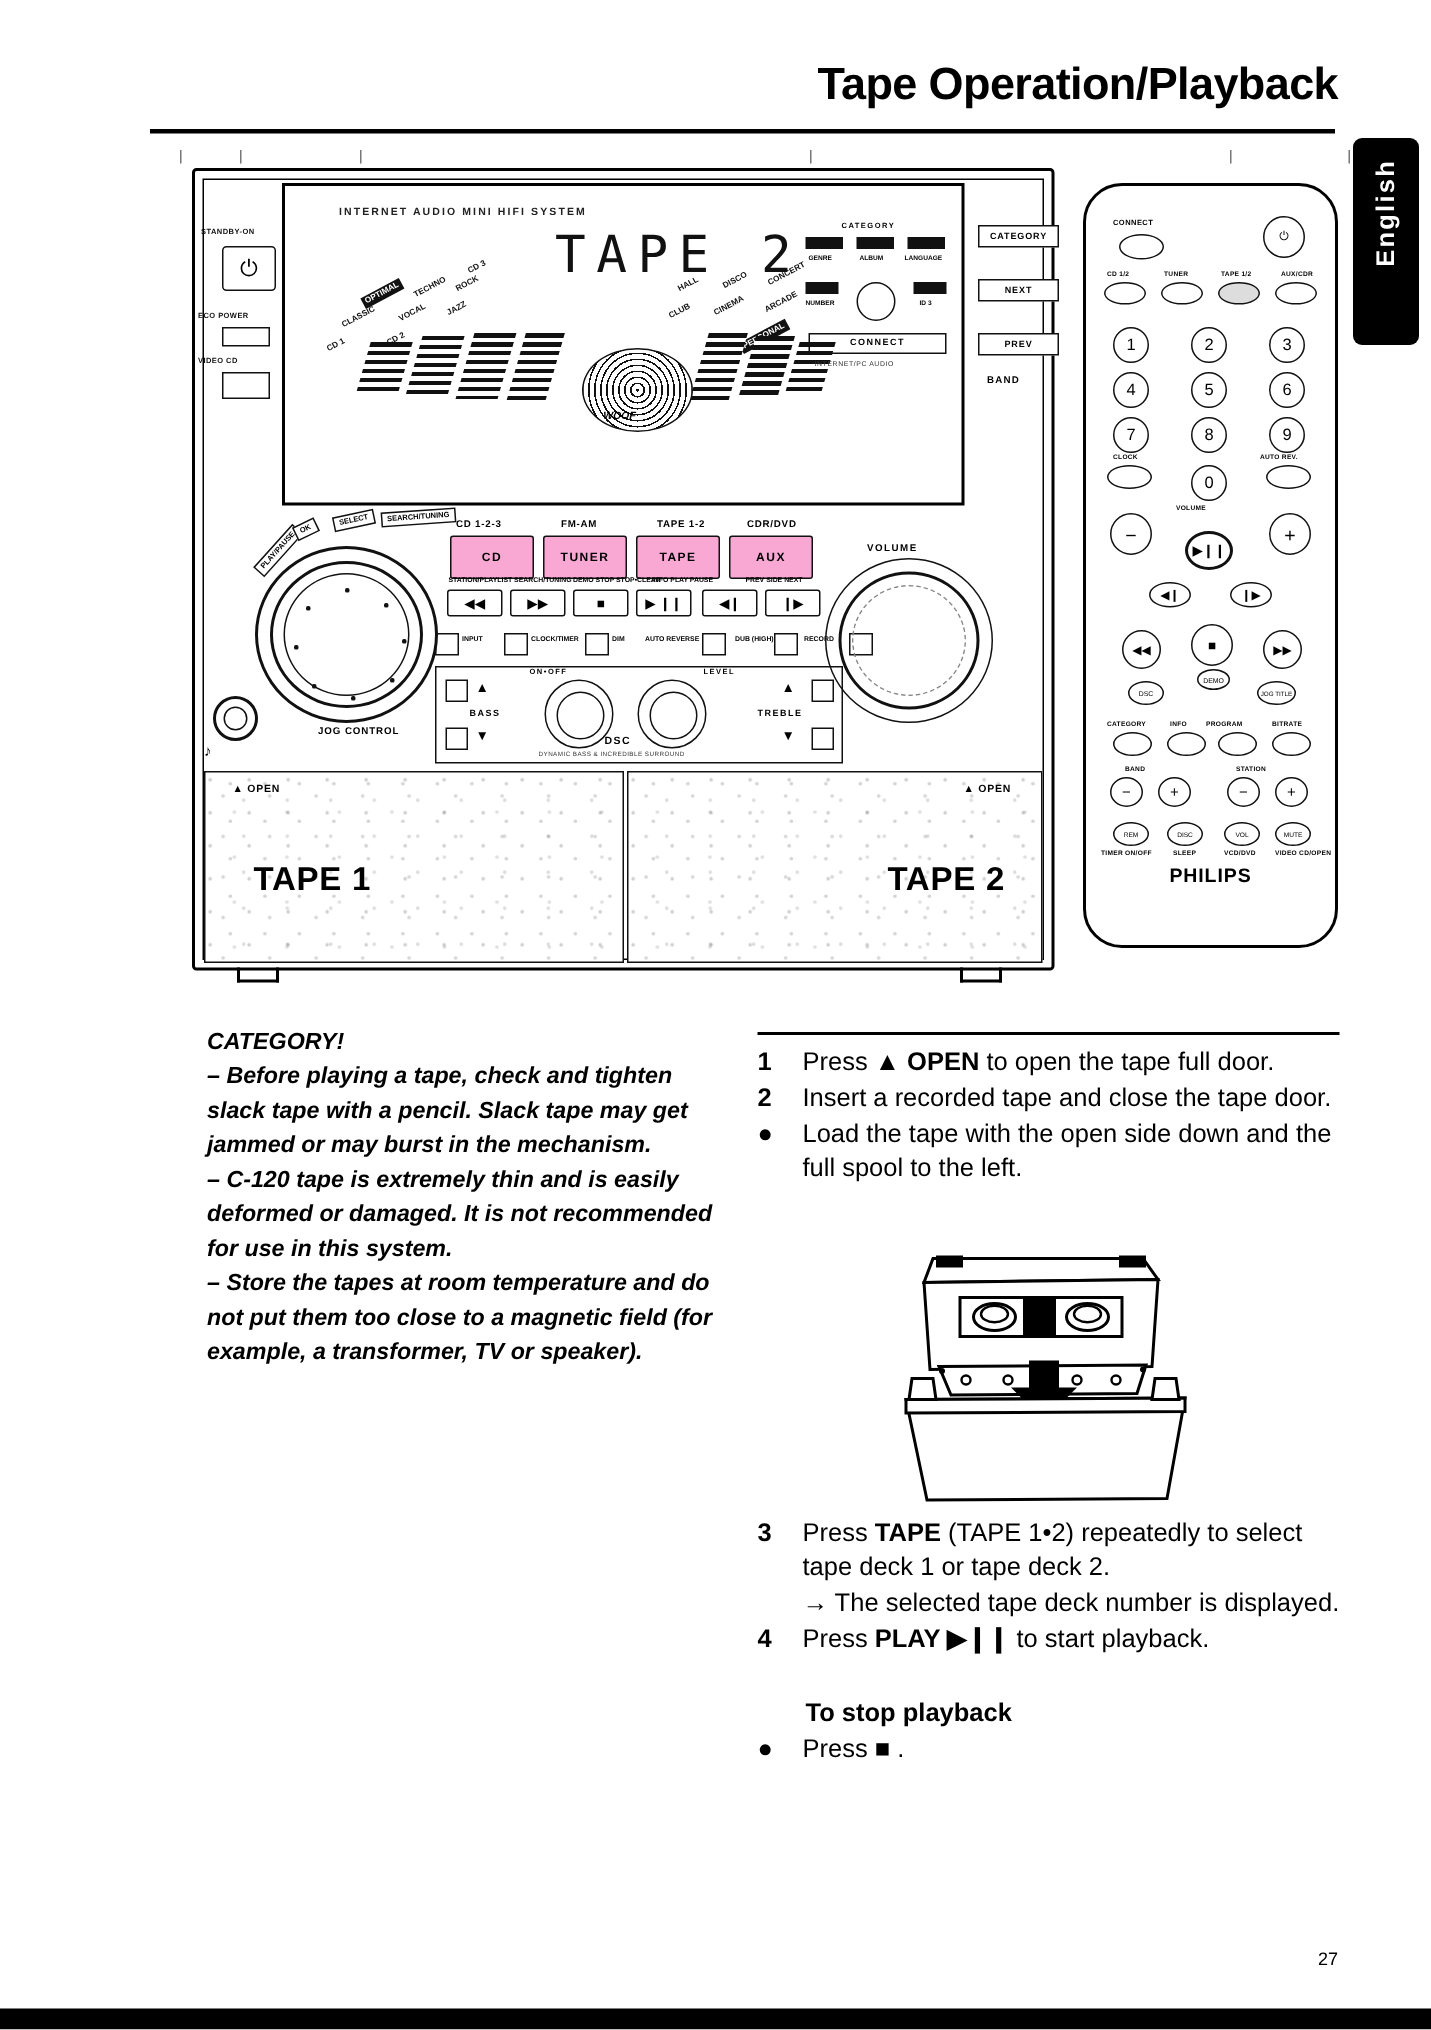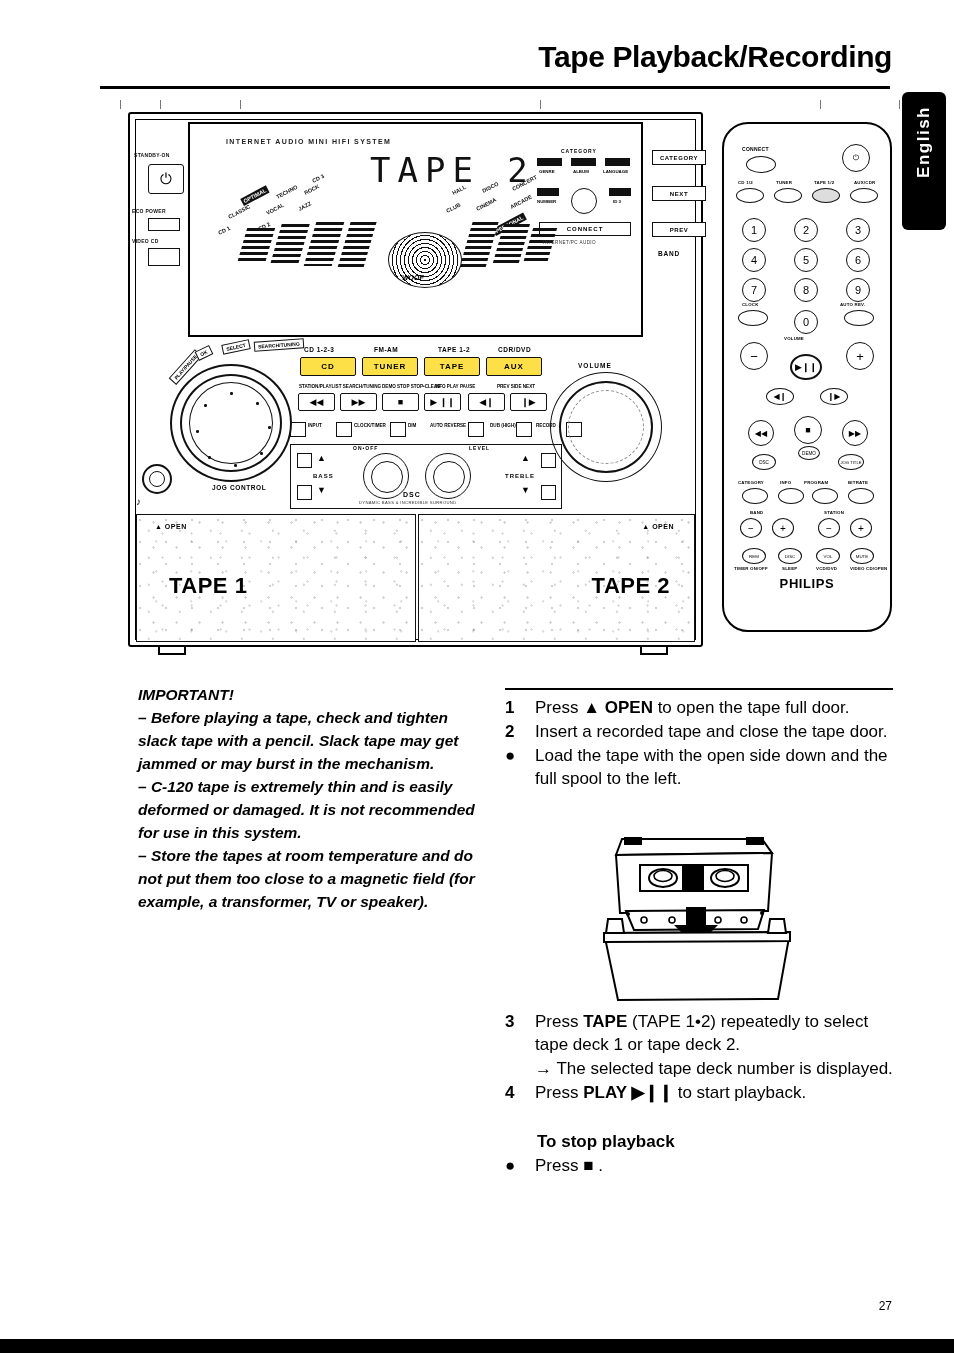--- a/index.html
+++ b/index.html
@@ -163,22 +163,22 @@
   #phones-glyph { position:absolute; left:6px; top:382px; font-size:10px; }
   .jogtab {
     position:absolute; font-size:5px; font-weight:bold; border:1px solid #111;
     padding:1px 3px; background:#fff; white-space:nowrap;
   }
 
   
   #srcrow { position:absolute; left:170px; top:232px; width:250px; height:34px; }
   .srccap { position:absolute; top:0; font-size:6.5px; font-weight:bold; letter-spacing:.5px;}
   .srcbtn {
-    position:absolute; top:11px; height:19px;
-    border:1.6px solid #111; border-radius:2px; background:#fde047;
+    position:absolute; top:11px; height:29px;
+    border:1.6px solid #111; border-radius:2px; background:#f9a8d4;
     display:flex; align-items:center; justify-content:center;
     font-size:8px; font-weight:bold; letter-spacing:1px;
   }
   #transrow { position:absolute; left:166px; top:270px; width:260px; height:30px; }
   .transbtn {
     position:absolute; top:9px; width:37px; height:18px;
     border:1.5px solid #111; border-radius:2px; background:#fff;
     display:flex; align-items:center; justify-content:center; font-size:9px;
   }
   .transcap { position:absolute; top:0; font-size:4.6px; font-weight:bold; text-align:center; white-space:nowrap;}
@@ -269,21 +269,21 @@
 
   #steps-lower { position:absolute; left:505px; top:1010px; width:392px; }
 
   
   #page-num { position:absolute; right:62px; bottom:40px; font-size:12px; }
   #bottom-bar { position:absolute; left:0; bottom:0; width:954px; height:14px; background:#000; }
 </style>
 </head>
 <body>
 
-<div id="page-title">Tape Playback/Recording</div>
+<div id="page-title">Tape Operation/Playback</div>
 <div id="header-rule"></div>
 
 <div id="lang-tab">
   <span>English</span>
 </div>
 
 <div id="illustration">
 
   <div class="tickrow">
     <div class="tick" style="left:0px"></div>
@@ -544,21 +544,21 @@
     <div class="rmt-cap" style="left:10px;  top:442px;">TIMER ON/OFF</div>
     <div class="rmt-cap" style="left:58px;  top:442px;">SLEEP</div>
     <div class="rmt-cap" style="left:92px;  top:442px;">VCD/DVD</div>
     <div class="rmt-cap" style="left:126px; top:442px;">VIDEO CD/OPEN</div>
 
     <div id="rmt-philips">PHILIPS</div>
   </div>
 </div>
 
 <div id="left-col">
-  <div id="important-title">IMPORTANT!</div>
+  <div id="important-title">CATEGORY!</div>
   <p class="imp-p">–  Before playing a tape, check and tighten slack tape with a pencil. Slack tape may get jammed or may burst in the mechanism.</p>
   <p class="imp-p">–  C-120 tape is extremely thin and is easily deformed or damaged.  It is not recommended for use in this system.</p>
   <p class="imp-p">–  Store the tapes at room temperature and do not put them too close to a magnetic field (for example, a transformer, TV or speaker).</p>
 </div>
 
 <div id="right-col">
   <div id="right-rule"></div>
   <div id="steps-upper">
       <div class="step">
         <div class="step-num">1</div>

